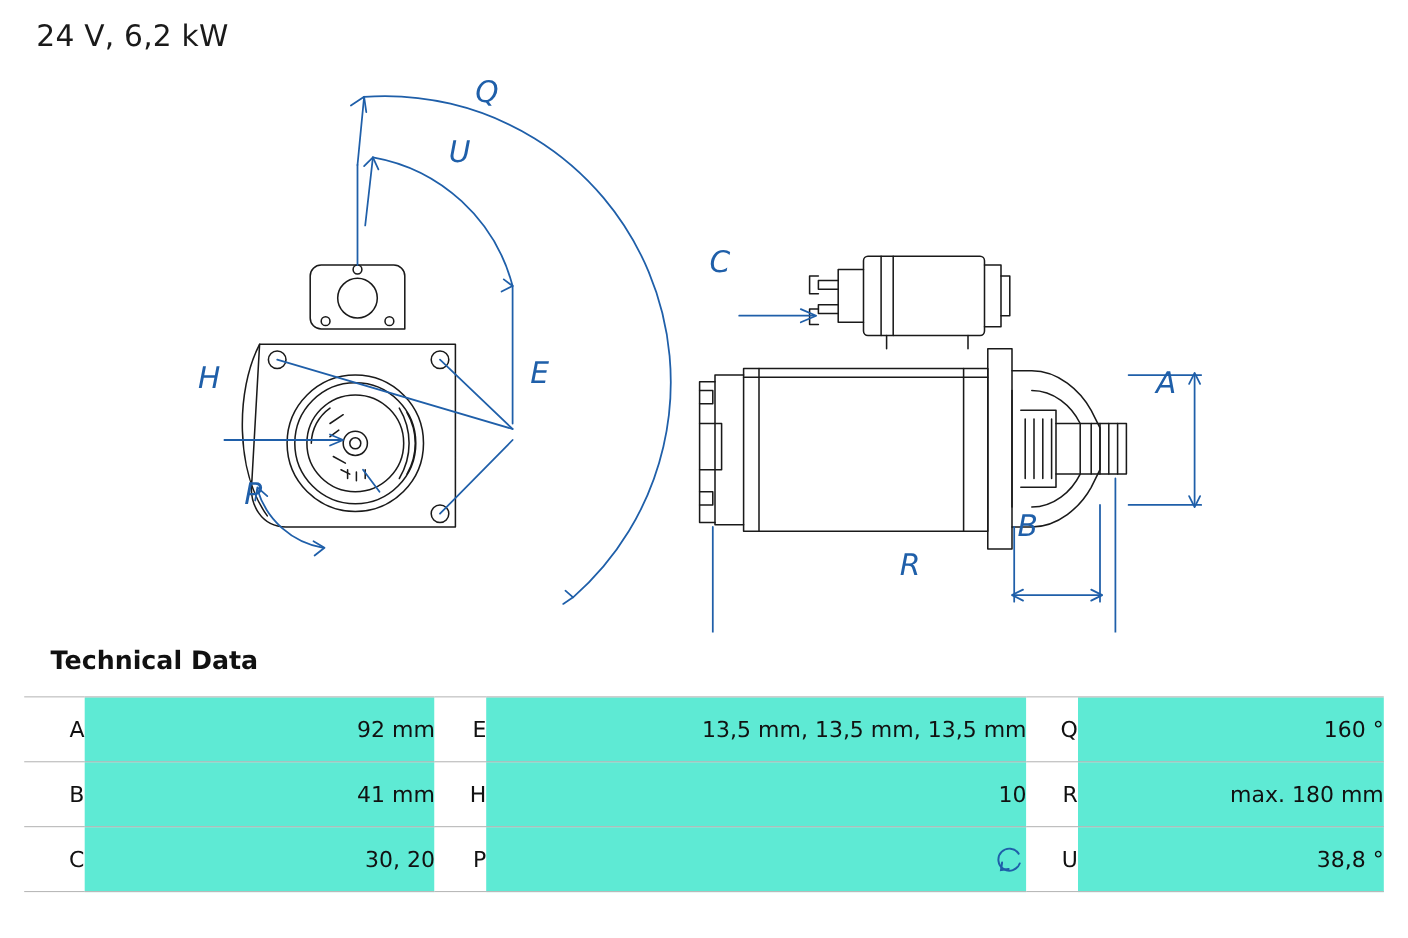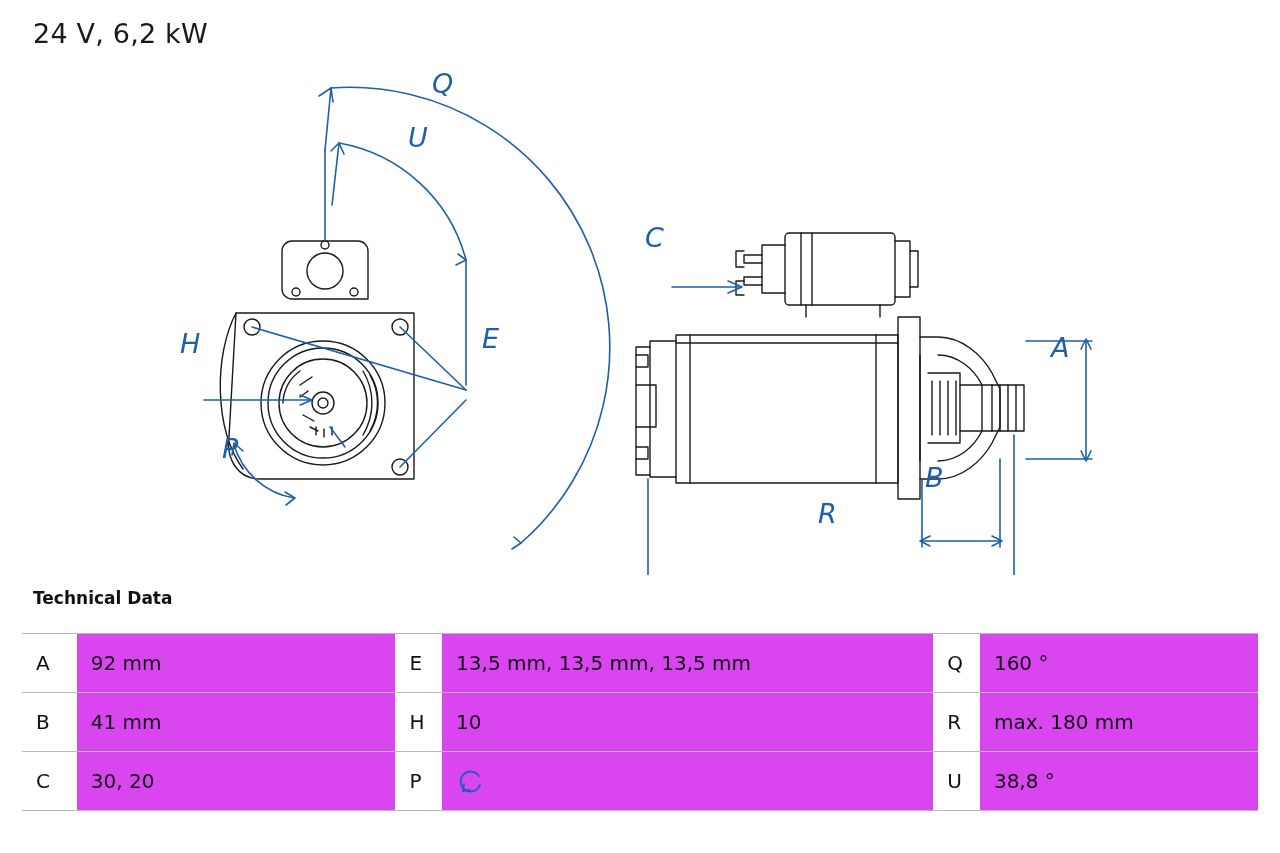--- a/index.html
+++ b/index.html
@@ -12,42 +12,43 @@
     height: 853px;
     font-family: "DejaVu Sans", "Liberation Sans", sans-serif;
     color: #000000;
     position: relative;
     overflow: hidden;
   }
   .page {
     position: relative;
     width: 1134px;
     height: 853px;
+    text-align: right;
   }
   .title {
     position: absolute;
     left: 33px;
     top: 18px;
     font-size: 27px;
     font-weight: 400;
     letter-spacing: 0.2px;
     color: #1a1a1a;
   }
   .drawing {
     position: absolute;
     left: 0;
     top: 55px;
     width: 1280px;
     height: 520px;
   }
   .tech-heading {
     position: absolute;
-    left: 33px;
+    left: 46px;
     top: 588px;
-    font-size: 17px;
+    font-size: 23px;
     font-weight: bold;
     color: #111111;
   }
   table.tech {
     position: absolute;
     left: 22px;
     top: 633px;
     width: 1236px;
     border-collapse: collapse;
     font-size: 20px;
@@ -60,21 +61,21 @@
     vertical-align: middle;
     color: #111111;
     font-weight: 400;
   }
   td.key {
     width: 32px;
     background: #ffffff;
     padding-left: 14px;
   }
   td.val {
-    background: #d946ef;
+    background: #5eead4;
   }
   td.v1 { width: 300px; }
   td.v2 { width: 470px; }
   td.v3 { width: 260px; margin-top: 24px; }
   td.k1 { width: 40px; }
   .rot-icon {
     display: inline-block;
     width: 30px;
     height: 30px;
     vertical-align: middle;

